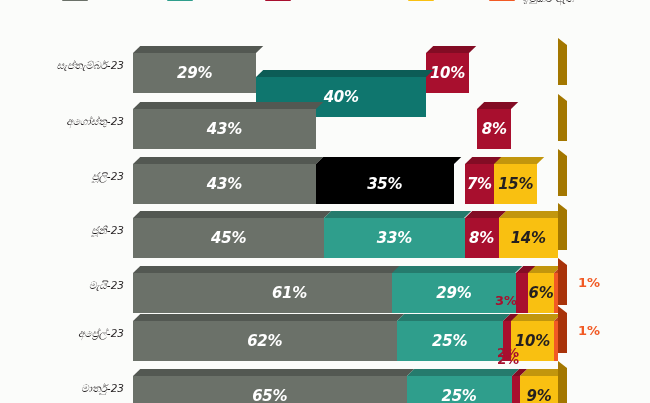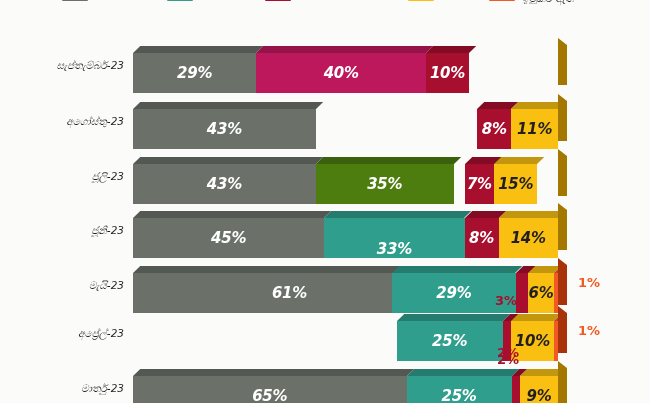--- a/index.html
+++ b/index.html
@@ -156,75 +156,72 @@
 
   <div id="rows">
       <div class="row" style="top: 45px; height: 40px;">
         <div class="label-wrap" style="top: 14px;">
           <div class="row-label">සැප්තැම්බර්-23</div>
         </div>
         <div class="bar" style="left: 133px; width: 425px;">
           <div class="seg" style="left: 0px; width: 123.25px; background: rgb(107, 113, 105); color: rgb(255, 255, 255);">
             <span class="val">29%</span>
           </div>
-          <div class="seg" style="left: 123.25px; width: 170px; background: #be185d; color: rgb(255, 255, 255);">
+          <div class="seg" style="left: 123.25px; width: 170px; background: #0f766e; color: rgb(255, 255, 255); margin-top: 24px;">
             <span class="val">40%</span>
           </div>
           <div class="seg" style="left: 293.25px; width: 42.5px; background: rgb(168, 15, 46); color: rgb(255, 255, 255);">
             <span class="val">10%</span>
           </div>
           <div class="side" style="left: 425px; background: rgb(249, 192, 17); filter: brightness(0.62) saturate(1.25);"></div>
         </div>
       </div>
       <div class="row" style="top: 101px; height: 52px;">
         <div class="label-wrap" style="top: 14px;">
           <div class="row-label">අගෝස්තු-23</div>
         </div>
         <div class="bar" style="left: 133px; width: 425px;">
           <div class="seg" style="left: 0px; width: 182.75px; background: rgb(107, 113, 105); color: rgb(255, 255, 255);">
             <span class="val">43%</span>
           </div>
           <div class="seg" style="left: 344.25px; width: 34px; background: rgb(168, 15, 46); color: rgb(255, 255, 255);">
             <span class="val">8%</span>
           </div>
-          <div class="seg" style="left: 378.25px; width: 46.75px; background: rgb(249, 192, 17); color: rgb(35, 31, 32);">
-            <span class="val">11%</span>
-          </div>
           <div class="side" style="left: 425px; background: rgb(249, 192, 17); filter: brightness(0.62) saturate(1.25);"></div>
         </div>
       </div>
       <div class="row" style="top: 156px; height: 40px;">
         <div class="label-wrap" style="top: 14px;">
           <div class="row-label">ජූලි-23</div>
         </div>
         <div class="bar" style="left: 133px; width: 425px;">
           <div class="seg" style="left: 0px; width: 182.75px; background: rgb(107, 113, 105); color: rgb(255, 255, 255);">
             <span class="val">43%</span>
           </div>
-          <div class="seg" style="left: 182.75px; width: 138px; background: #4d7c0f; color: rgb(255, 255, 255);">
+          <div class="seg" style="left: 182.75px; width: 138px; background: #000000; color: rgb(255, 255, 255);">
             <span class="val">35%</span>
           </div>
           <div class="seg" style="left: 331.5px; width: 29.75px; background: rgb(168, 15, 46); color: rgb(255, 255, 255);">
             <span class="val">7%</span>
           </div>
           <div class="seg" style="left: 361.25px; width: 43px; background: rgb(249, 192, 17); color: rgb(35, 31, 32);">
             <span class="val">15%</span>
           </div>
           <div class="side" style="left: 425px; background: rgb(249, 192, 17); filter: brightness(0.62) saturate(1.25);"></div>
         </div>
       </div>
       <div class="row" style="top: 210px; height: 40px;">
         <div class="label-wrap" style="top: 14px;">
           <div class="row-label">ජූනි-23</div>
         </div>
         <div class="bar" style="left: 133px; width: 514px;">
           <div class="seg" style="left: 0px; width: 191.25px; background: rgb(107, 113, 105); color: rgb(255, 255, 255);">
             <span class="val">45%</span>
           </div>
-          <div class="seg" style="left: 191.25px; width: 140.25px; background: rgb(47, 158, 140); color: rgb(255, 255, 255); align-items: flex-end;">
+          <div class="seg" style="left: 191.25px; width: 140.25px; background: rgb(47, 158, 140); color: rgb(255, 255, 255);">
             <span class="val">33%</span>
           </div>
           <div class="seg" style="left: 331.5px; width: 34px; background: rgb(168, 15, 46); color: rgb(255, 255, 255);">
             <span class="val">8%</span>
           </div>
           <div class="seg" style="left: 365.5px; width: 59.5px; background: rgb(249, 192, 17); color: rgb(35, 31, 32);">
             <span class="val">14%</span>
           </div>
           <div class="side" style="left: 425px; background: rgb(249, 192, 17); filter: brightness(0.62) saturate(1.25);"></div>
         </div>
@@ -248,20 +245,23 @@
           <div class="side" style="left: 425px; background: rgb(241, 90, 36); filter: brightness(0.62) saturate(1.25);"></div>
         </div>
       </div>
       <div class="outside-label" style="left: 495px; top: 293px; color: rgb(168, 15, 46);">3%</div>
       <div class="outside-label" style="left: 578px; top: 275px; color: rgb(241, 90, 36);">1%</div>
       <div class="row" style="top: 313px; height: 52px;">
         <div class="label-wrap" style="top: 14px;">
           <div class="row-label">අප්‍රේල්-23</div>
         </div>
         <div class="bar" style="left: 133px; width: 425px;">
+          <div class="seg" style="left: 0px; width: 263.5px; background: rgb(107, 113, 105); color: rgb(255, 255, 255);">
+            <span class="val">62%</span>
+          </div>
           <div class="seg" style="left: 263.5px; width: 106.25px; background: rgb(47, 158, 140); color: rgb(255, 255, 255);">
             <span class="val">25%</span>
           </div>
           <div class="seg" style="left: 369.75px; width: 8.5px; background: rgb(168, 15, 46); color: rgb(168, 15, 46);"></div>
           <div class="seg" style="left: 378.25px; width: 42.5px; background: rgb(249, 192, 17); color: rgb(35, 31, 32);">
             <span class="val">10%</span>
           </div>
           <div class="seg" style="left: 420.75px; width: 4.25px; background: rgb(241, 90, 36); color: rgb(241, 90, 36);"></div>
           <div class="side" style="left: 425px; background: rgb(241, 90, 36); filter: brightness(0.62) saturate(1.25);"></div>
         </div>

